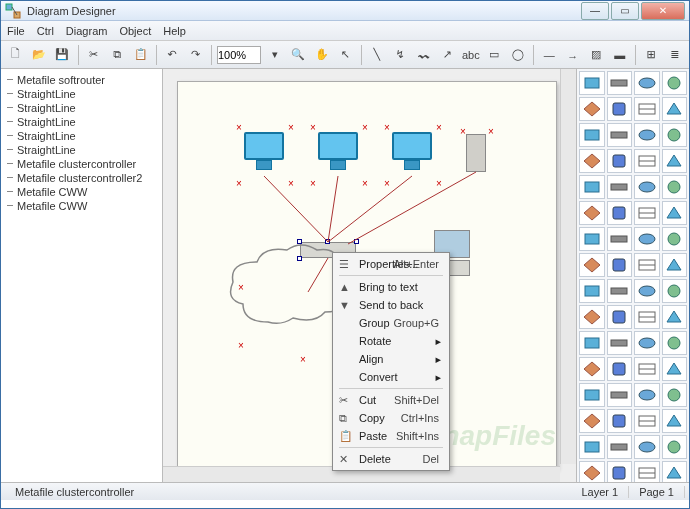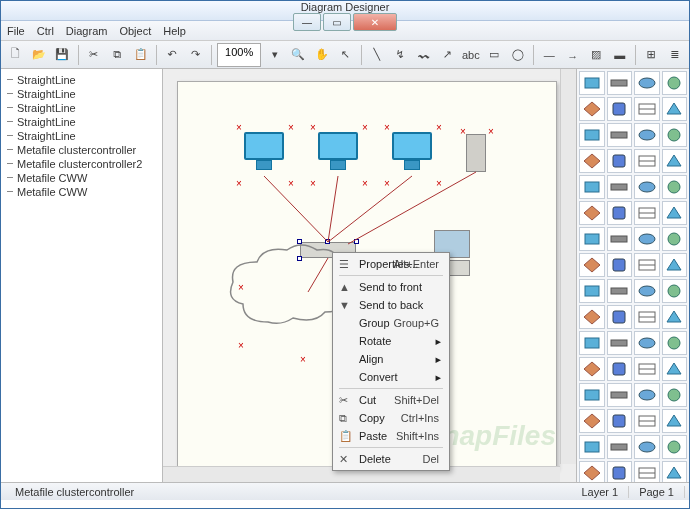--- a/index.html
+++ b/index.html
@@ -1,28 +1,28 @@
 <!DOCTYPE html>
 <html><head>
 <meta charset="utf-8">
 <style>
 * { box-sizing: border-box; margin: 0; padding: 0; font-family: Tahoma, sans-serif; font-size: 11px; }
 body { width: 690px; height: 509px; overflow: hidden; background: #fff; border: 1px solid #3a6ea5; position: relative; }
-.titlebar { height: 20px; background: linear-gradient(#f5f9ff, #dce8f6); display: flex; align-items: center; padding: 0 4px; border-bottom: 1px solid #b0c4de; flex-direction: column; }
+.titlebar { height: 20px; background: linear-gradient(#f5f9ff, #dce8f6); display: flex; align-items: center; padding: 0 4px; border-bottom: 1px solid #b0c4de; }
 .titlebar .appicon { width: 16px; height: 16px; margin-right: 6px; }
 .titlebar .title { flex: 1; color: #333; }
 .winbtns { display: flex; gap: 2px; }
 .winbtn { width: 28px; height: 18px; border: 1px solid #8aa; border-radius: 2px; background: linear-gradient(#f0f5fb,#d8e6f2); display:flex;align-items:center;justify-content:center;font-size:10px;color:#333;cursor:default; }
 .winbtn.close { background: linear-gradient(#f2b2a8,#d96e5c); color:#fff; width:44px; }
 .menubar { height: 20px; background: linear-gradient(#f6f8fb,#e8ecf2); padding: 0 6px; display:flex;align-items:center;gap:12px;border-bottom:1px solid #ccc; }
 .menubar span { color:#333; cursor:default; }
 .toolbar { height: 28px; background: linear-gradient(#f4f6f9,#e6eaef); border-bottom:1px solid #bbb; display:flex;align-items:center;padding:0 4px;gap:3px; }
 .tbtn { width:22px;height:22px;border:1px solid transparent;display:flex;align-items:center;justify-content:center;color:#444;border-radius:2px;cursor:default; }
 .sep { width:1px; height:20px; background:#bbb; margin:0 2px; }
-.zoom { width:48px;height:24px;border:1px solid #aaa;background:#fff;text-align:center;line-height:16px; }
+.zoom { width:48px;height:18px;border:1px solid #aaa;background:#fff;line-height:16px; }
 .work { display:flex; height:413px; }
 .treepane { width:162px; background:#fff; border-right:1px solid #bbb; padding:4px 2px; overflow:auto; }
 .treeitem { padding:1px 2px 1px 14px; position:relative; white-space:nowrap; color:#333; cursor:default; }
 .treeitem::before { content:""; position:absolute; left:4px; top:6px; width:6px;height:1px;background:#888; }
 .canvaswrap { flex:1; background:#eee; position:relative; overflow:hidden; border-right:1px solid #bbb; }
 .canvas { position:absolute; left:14px; top:12px; width:380px; height:388px; background:#fdfdf5; border:1px solid #aaa; box-shadow:2px 2px 4px rgba(0,0,0,.2); }
 .pc { position:absolute; width:52px; height:44px; }
 .monitor { width:40px; height:28px; background:#63c4ef; border:2px solid #1374a0; border-radius:2px; margin:0 auto; position:relative; }
 .stand { width:16px;height:10px;background:#3a97c4;margin:0 auto;border:1px solid #1374a0; }
 .tower { width:20px;height:38px;background:#d0cfc9;border:1px solid #888;position:absolute; }
@@ -102,20 +102,21 @@
   <div class="tbtn">→</div>
   <div class="tbtn">▨</div>
   <div class="tbtn">▬</div>
   <div class="sep"></div>
   <div class="tbtn">⊞</div>
   <div class="tbtn">≣</div>
 </div>
 
 <div class="work">
   <div class="treepane">
+    <div class="treeitem">Metafile softrouter</div>
     <div class="treeitem">StraightLine</div>
     <div class="treeitem">StraightLine</div>
     <div class="treeitem">StraightLine</div>
     <div class="treeitem">StraightLine</div>
     <div class="treeitem">StraightLine</div>
     <div class="treeitem">Metafile clustercontroller</div>
     <div class="treeitem">Metafile clustercontroller2</div>
     <div class="treeitem">Metafile CWW</div>
     <div class="treeitem">Metafile CWW</div>
   </div>
@@ -524,21 +525,21 @@
 
 <div class="ctxmenu">
   <div class="ctxrow">
       <span class="ctxicon">☰</span>
       <span>Properties...</span>
       <span class="sc">Alt+Enter</span>
     </div>
   <div class="ctxsep"></div>
   <div class="ctxrow">
       <span class="ctxicon">▲</span>
-      <span>Send to front</span>
+      <span>Bring to text</span>
     </div>
   <div class="ctxrow">
       <span class="ctxicon">▼</span>
       <span>Send to back</span>
     </div>
   <div class="ctxrow">
       <span>Group</span>
       <span class="sc">Group+G</span>
     </div>
   <div class="ctxrow">

